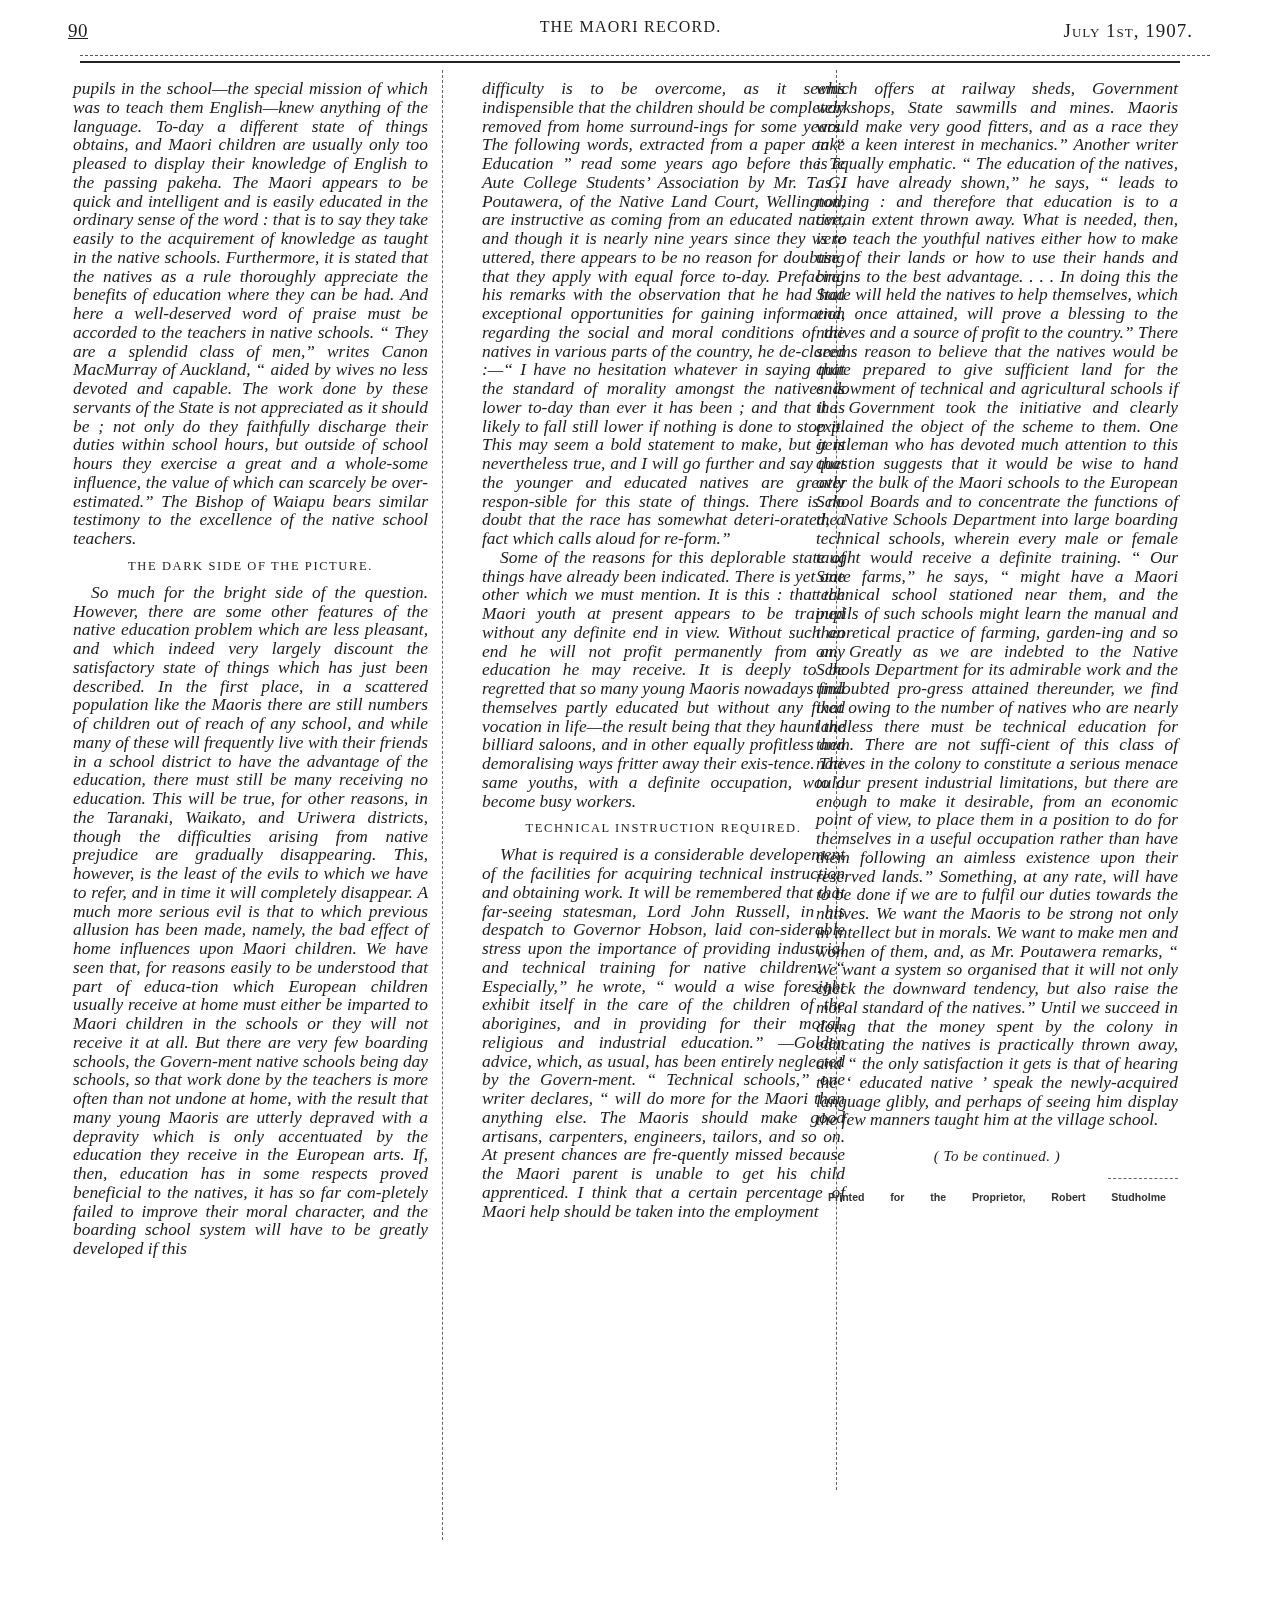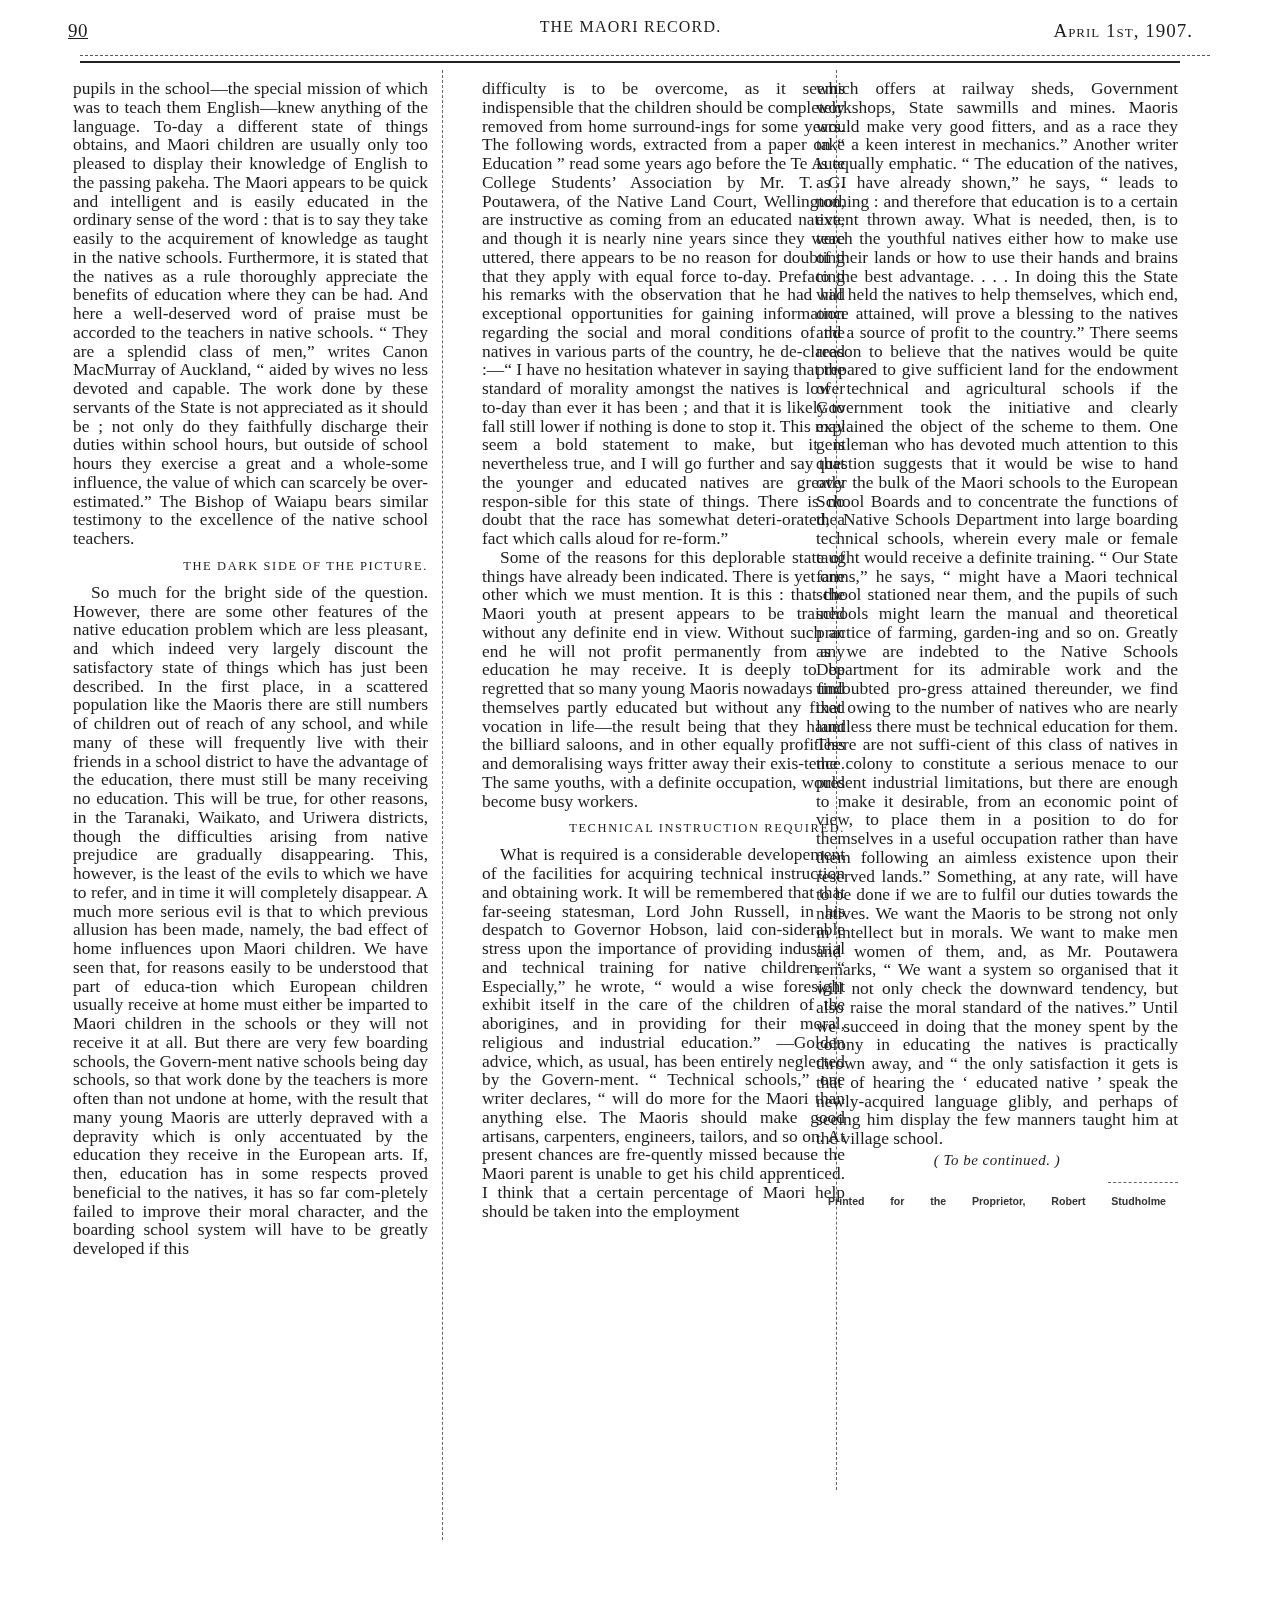--- a/index.html
+++ b/index.html
@@ -71,37 +71,38 @@
       font-size: 17.4px;
       line-height: 18.75px;
       text-align: justify;
       hyphens: manual;
     }
     .col1 { left: 73px; width: 355px; }
     .col2 { left: 482px; width: 363px; }
     .col3 { left: 816px; width: 362px; }
     .column p {
       text-indent: 0;
+      font-style: italic;
     }
     .column p.indent {
       text-indent: 18px;
     }
     .section-head {
-      text-align: right;
+      text-align: center;
       font-size: 12.5px;
       letter-spacing: 1.6px;
       line-height: 18px;
       margin: 9px 0 8px 0;
       text-indent: 0;
     }
     .continued {
       text-align: center;
       font-style: italic;
       font-size: 15px;
-      margin-top: 3px;
+      margin-top: 18px;
       letter-spacing: 0.5px;
     }
     .short-rule {
       width: 70px;
       margin: 12px 0 12px auto;
       border-top: 1px dashed #666;
     }
     .imprint {
       font-family: Liberation Sans, sans-serif;
       font-size: 10.6px;
@@ -115,21 +116,21 @@
     .imprint .rest { display: block; padding-left: 26px; text-align: justify; }
   </style>
 </head>
 <body>
 
 <div class="page">
 
   <div class="header">
     <span class="page-num">90</span>
     <div class="title">THE MAORI RECORD.</div>
-    <span class="date">April 1st, 1907.</span>
+    <span class="date">July 1st, 1907.</span>
   </div>
 
   <div class="rule r1"></div>
   <div class="rule r2"></div>
 
   <div class="divider d1"></div>
   <div class="divider d2"></div>
 
   <div class="column col1">
     <p>pupils in the school—the special mission of which was to teach them English—knew anything of the language. To-day a different state of things obtains, and Maori children are usually only too pleased to display their knowledge of English to the passing pakeha. The Maori appears to be quick and intelligent and is easily educated in the ordinary sense of the word : that is to say they take easily to the acquirement of knowledge as taught in the native schools. Furthermore, it is stated that the natives as a rule thoroughly appreciate the benefits of education where they can be had. And here a well-deserved word of praise must be accorded to the teachers in native schools. “ They are a splendid class of men,” writes Canon MacMurray of Auckland, “ aided by wives no less devoted and capable. The work done by these servants of the State is not appreciated as it should be ; not only do they faithfully discharge their duties within school hours, but outside of school hours they exercise a great and a whole-some influence, the value of which can scarcely be over-estimated.” The Bishop of Waiapu bears similar testimony to the excellence of the native school teachers.</p>

